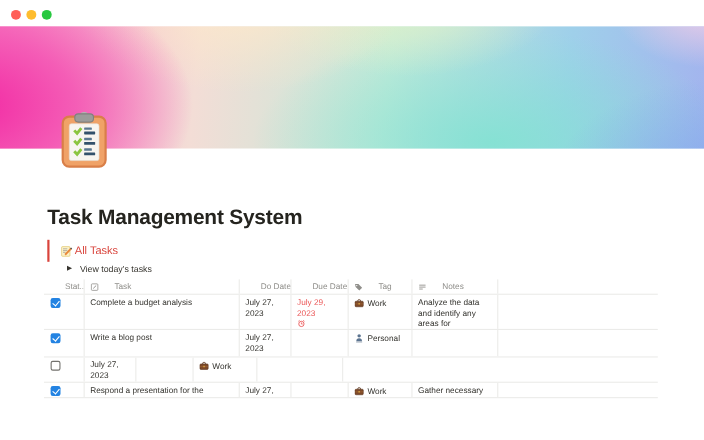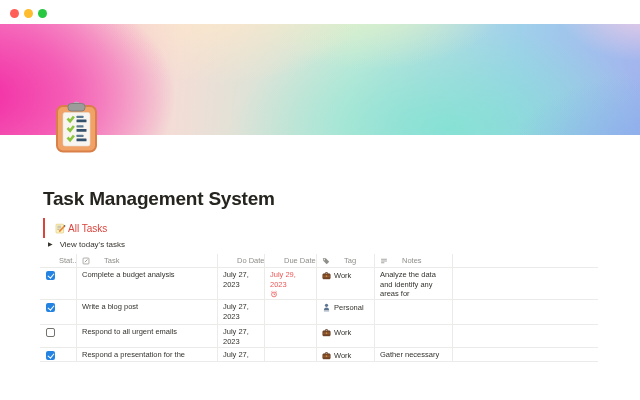--- a/index.html
+++ b/index.html
@@ -30,21 +30,21 @@
   
   .title{position:absolute;left:43px;top:175px;font-size:19px;line-height:22px;font-weight:700;
     color:#25241f;letter-spacing:-0.2px;}
 
   
   .quote{position:absolute;left:43px;top:218px;height:20px;border-left:2.5px solid #d9443c;
     padding-left:10px;display:flex;align-items:center;gap:2px;}
   .quote .txt{font-size:10px;font-weight:400;color:#d9443c;}
 
   
-  .toggle{position:absolute;left:48px;top:239px;display:flex;align-items:center;gap:7px;}
+  .toggle{position:absolute;left:61px;top:239px;display:flex;align-items:center;gap:7px;}
   .toggle .arrow{font-size:6px;color:#37352f;line-height:10px;}
   .toggle .lbl{font-size:8px;color:#37352f;}
 
   
   .tablewrap{position:absolute;left:40px;top:254px;width:558px;}
   .tabs{display:flex;align-items:center;gap:14px;height:15px;border-bottom:1px solid #e7e6e3;}
   .tab{display:flex;align-items:center;gap:3px;height:100%;box-sizing:border-box;cursor:pointer;}
   .tab .tlbl{font-size:8px;color:#92918d;}
   .tab.active{border-bottom:1.5px solid #37352f;margin-bottom:-1px;}
   .tab.active .tlbl{color:#37352f;font-weight:700;}
@@ -262,21 +262,20 @@
         <span>Personal</span>
       </div>
       <div class="cell c-notes"></div>
       <div class="cell trail"></div>
     </div>
 
     <div class="row r2">
       <div class="cell c-stat">
         <span class="cb"></span>
       </div>
-      <div class="cell c-task">Respond to all urgent emails</div>
       <div class="cell c-do">July 27, 2023</div>
       <div class="cell c-due"></div>
       <div class="cell c-tag">
         <svg width="9" height="9" viewBox="0 0 12 12">
             <use href="#i-briefcase"></use>
           </svg>
         <span>Work</span>
       </div>
       <div class="cell c-notes"></div>
       <div class="cell trail"></div>

